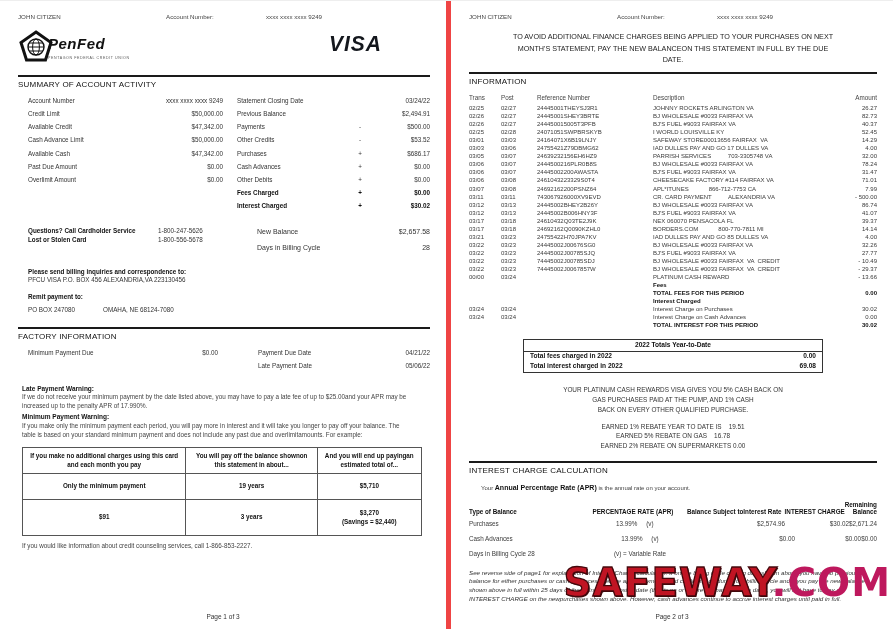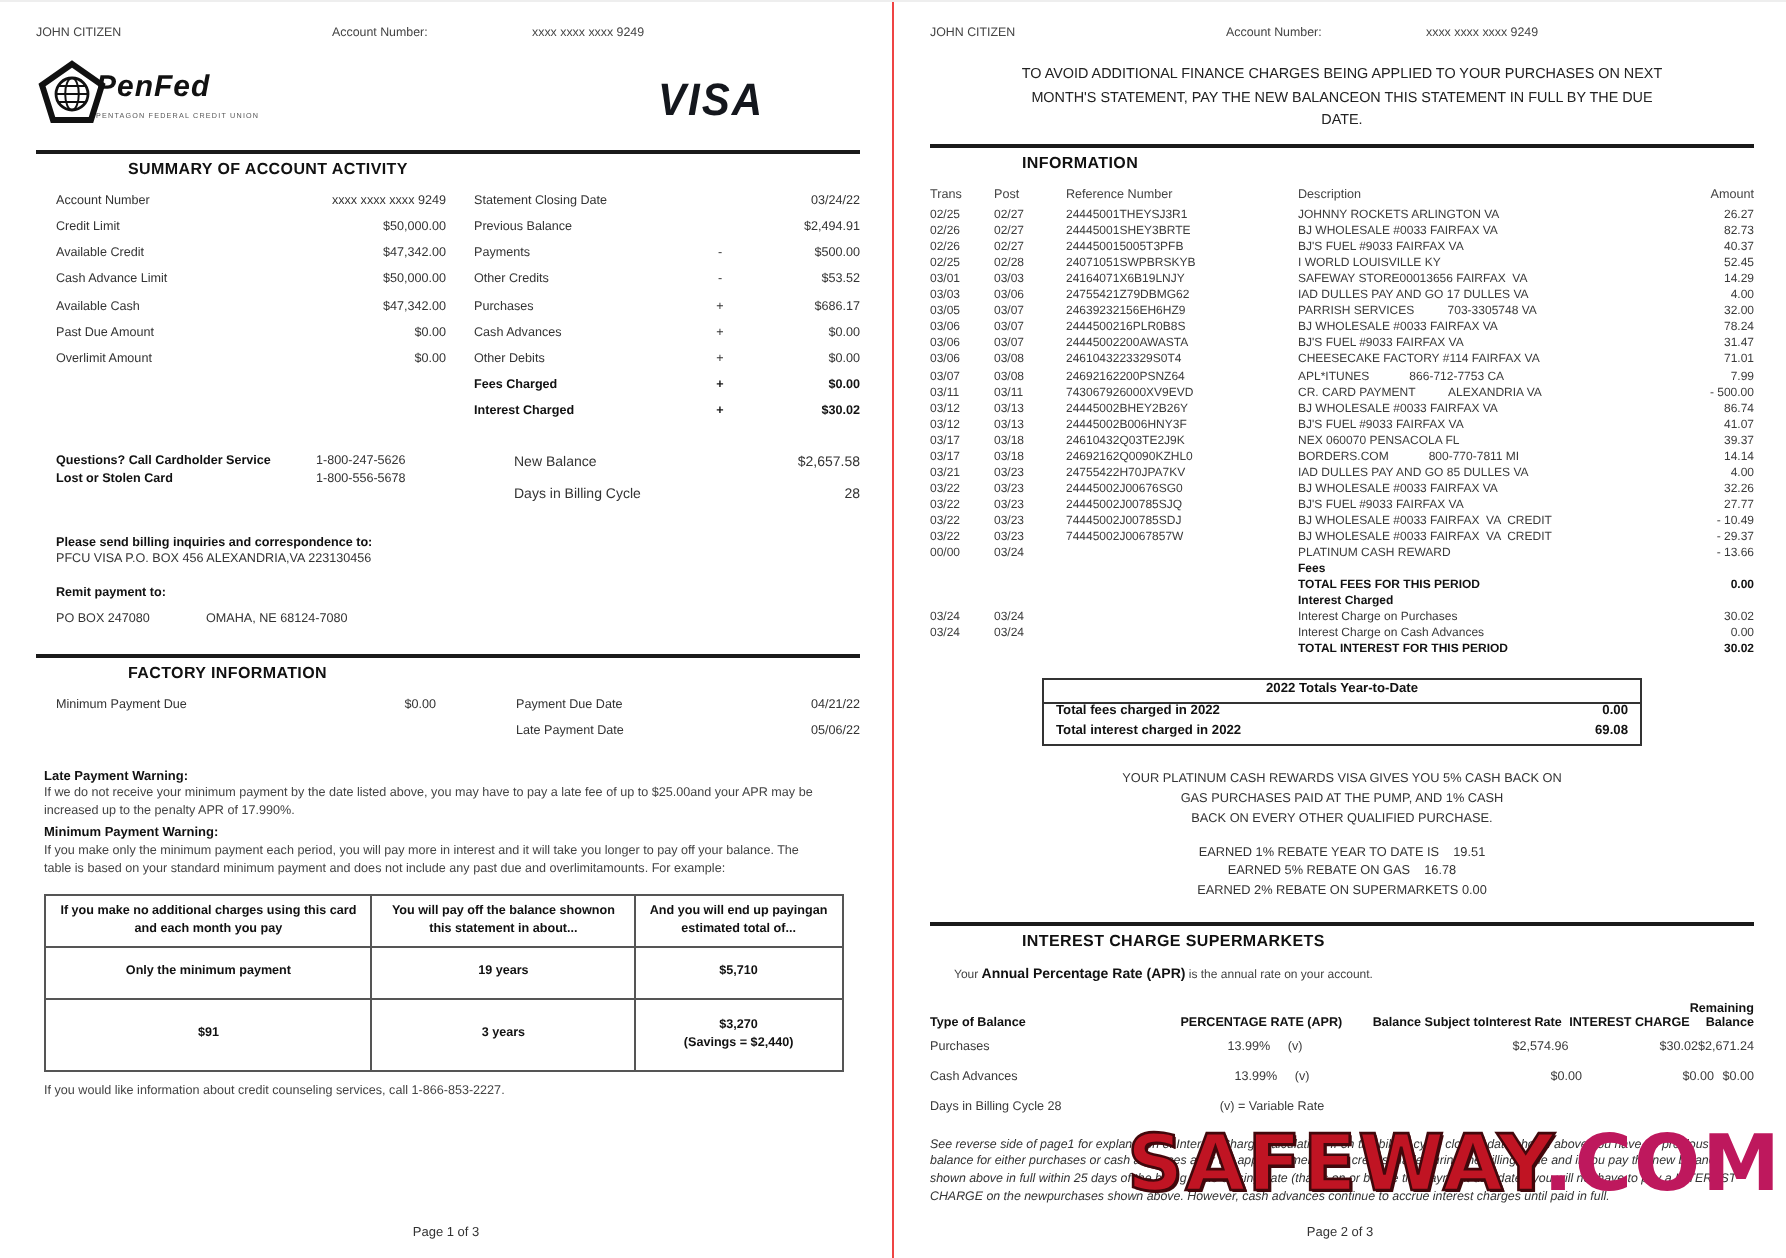--- a/index.html
+++ b/index.html
@@ -1,29 +1,29 @@
 <!DOCTYPE html>
 <html><head>
 <meta charset="utf-8">
 <style>
   * { margin:0; padding:0; box-sizing:border-box; }
   html,body { width:893px; height:629px; background:#fff; font-family:"Liberation Sans", sans-serif; color:#333; overflow:hidden; }
   .sheet { display:flex; width:893px; height:629px; border-top:1px solid #eee; }
   .page { width:446px; height:629px; position:relative; padding:10px 16px 0 18px; font-size:6.3px; line-height:1.35; }
-  .page2 { border-left:1px solid #ef4444; width:447px; }
+  .page2 { border-left:5px solid #ef4444; width:447px; }
 
   
   .phead { display:flex; margin-top:2px; font-size:6.2px; color:#444; }
   .phead .nm { width:148px; }
   .phead .al { width:100px; }
   .rule { border-top:2.5px solid #1a1a1a; margin:6px 0 3px 0; }
-  .sect { font-size:8px; font-weight:bold; color:#111; letter-spacing:.2px; margin-bottom:6px;margin-left:46px; }
+  .sect { font-size:8px; font-weight:normal; color:#111; letter-spacing:.2px; margin-bottom:6px; }
 
   
-  .logorow { display:flex; align-items:flex-end; justify-content:space-between; margin:8px 0 10px 0; }
+  .logorow { display:flex; align-items:flex-start; justify-content:space-between; margin:8px 0 10px 0; }
   .penfed { display:flex; align-items:center; }
   .penfed svg { display:block; }
   .pf-txt { margin-left:-6px; }
   .pf-name { font-size:15px; font-weight:bold; font-style:italic; color:#111; letter-spacing:.5px; }
   .pf-tag { font-size:3.6px; color:#555; letter-spacing:.6px; margin-top:1px; }
   .visa { font-size:21px; font-weight:800; font-style:italic; color:#14171d; letter-spacing:1px; margin-right:48px; transform:scaleY(1.08); }
 
   
   .sum-grid { display:flex; }
   .sum-left { width:205px; padding-left:10px; }
@@ -604,21 +604,21 @@
         </div>
       <div class="earned">
 
       <div>EARNED 1% REBATE YEAR TO DATE IS    19.51</div>
           <div>EARNED 5% REBATE ON GAS    16.78</div>
           <div>EARNED 2% REBATE ON SUPERMARKETS 0.00</div>
         </div>
     </div>
 
     <div class="rule" style="margin-top:10px"></div>
-    <div class="sect">INTEREST CHARGE SUPERMARKETS</div>
+    <div class="sect">INTEREST CHARGE CALCULATION</div>
 
     <div class="apr-line">
       <span>Your </span><span class="b">Annual Percentage Rate (APR)</span><span> is the annual rate on your account.</span>
     </div>
 
     <div>
       <div class="ic-head">
         <div class="ic-c1">Type of Balance</div>
         <div class="ic-c2">PERCENTAGE RATE (APR)</div>
         <div class="ic-c3">Balance Subject toInterest Rate</div>

